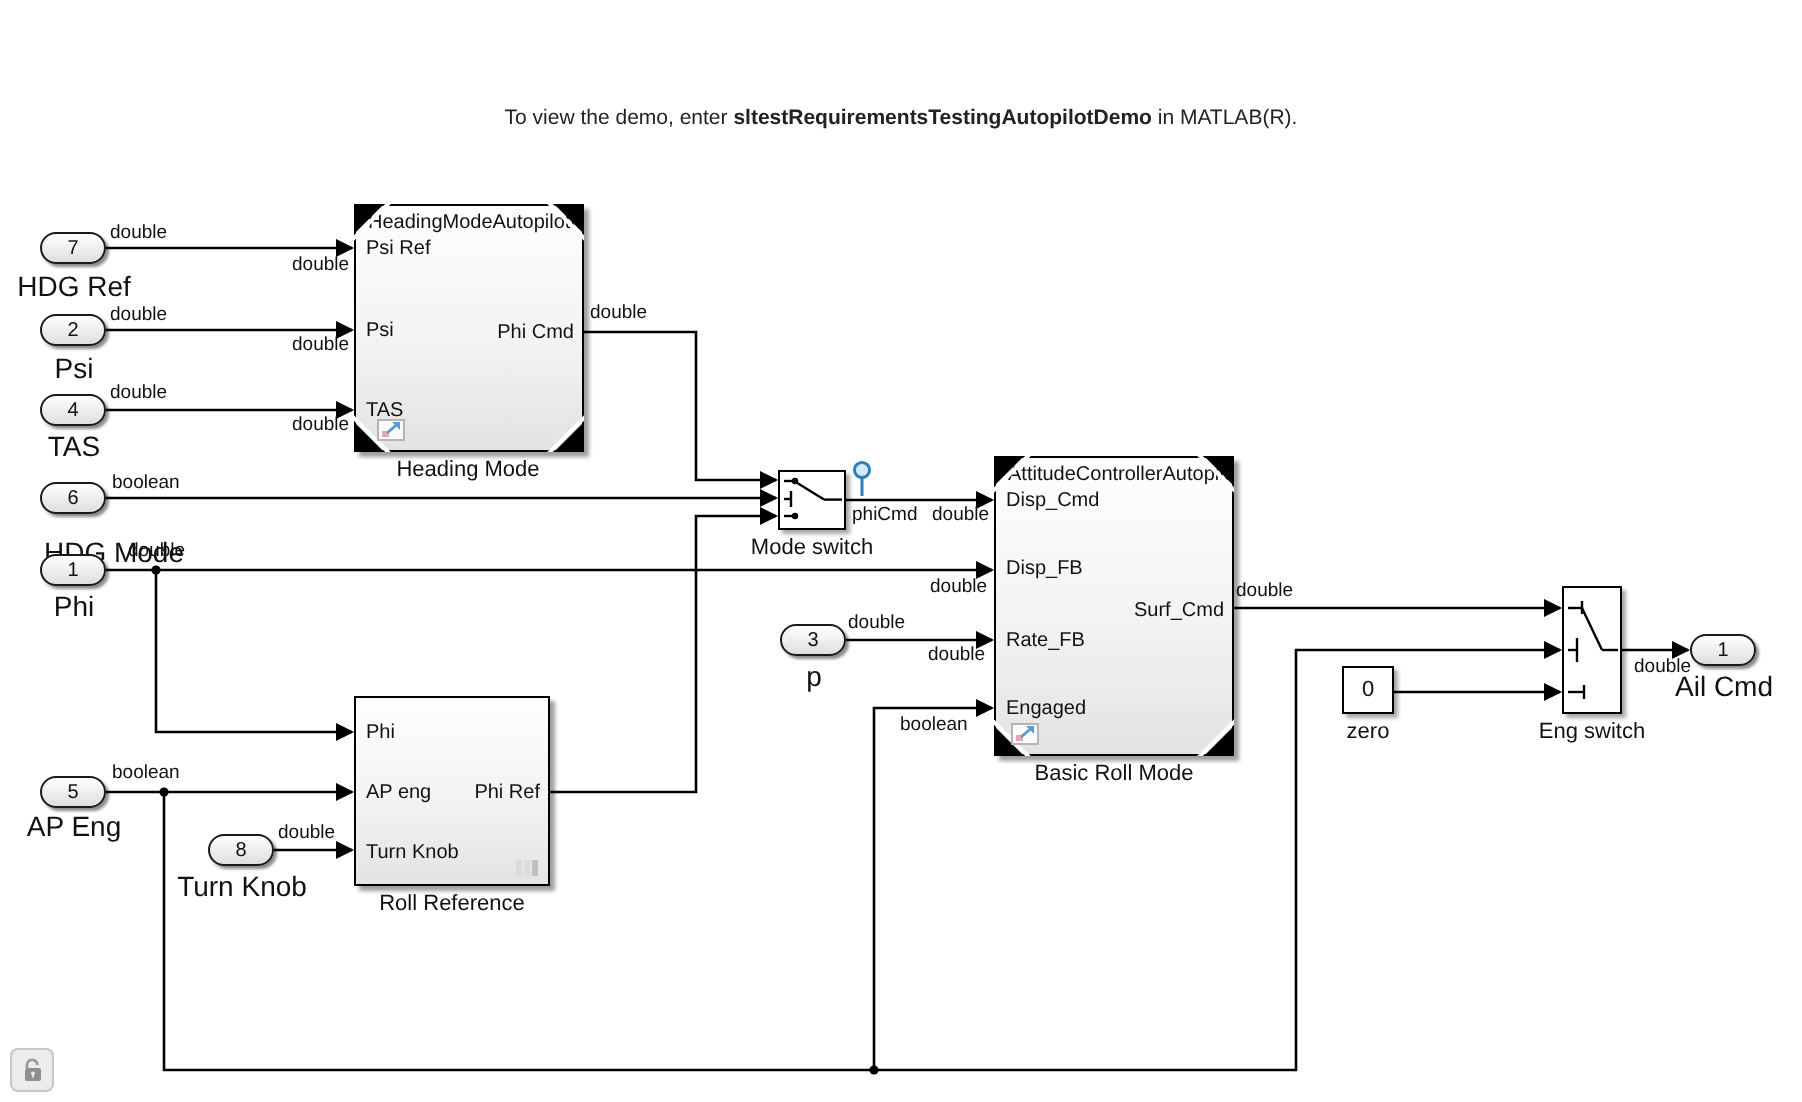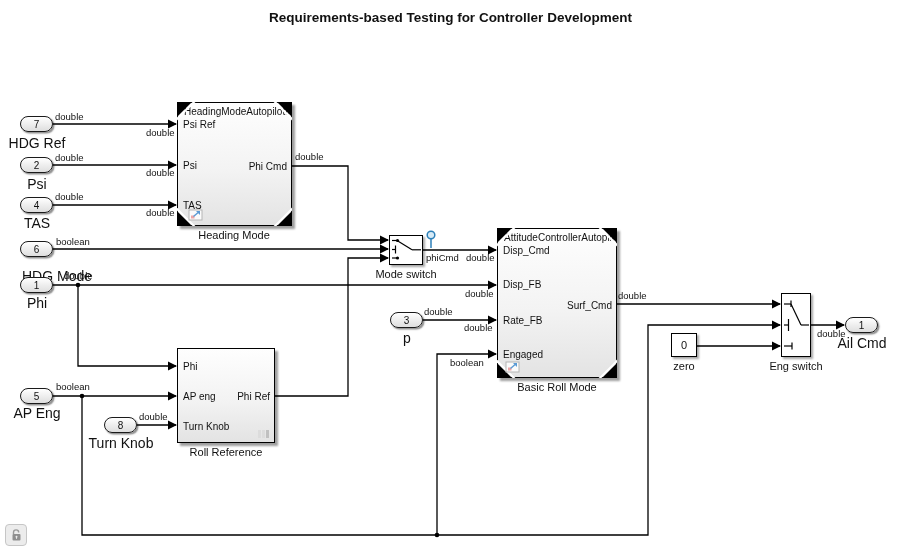--- a/index.html
+++ b/index.html
@@ -58,21 +58,21 @@
     border:1.6px solid #000; background:#fff; box-shadow:2px 2px 2px rgba(0,0,0,0.35);
     display:flex; align-items:center; justify-content:center; font-size:11px;
   }
   .badge { position:absolute; pointer-events:none; }
 </style>
 </head>
 <body>
 
 <div class="canvas">
 
-  <div class="title">Requirements-based Testing for Controller Development</div>
+  <div class="subtitle" style="top:53px;"><span>To view the demo, enter </span><b>sltestRequirementsTestingAutopilotDemo</b><span> in MATLAB(R).</span></div>
 
   <svg class="wire-layer" width="901" height="551">
     <defs>
       <marker id="arw" markerWidth="8" markerHeight="8" refX="6.2" refY="3.5" orient="auto">
         <path d="M0,0 L7,3.5 L0,7 Z" fill="#000"></path>
       </marker>
     </defs>
     <g fill="none" stroke="#000" stroke-width="1.3">
       <path d="M53,124 H176" marker-end="url(#arw)"></path>
       <path d="M53,165 H176" marker-end="url(#arw)"></path>

